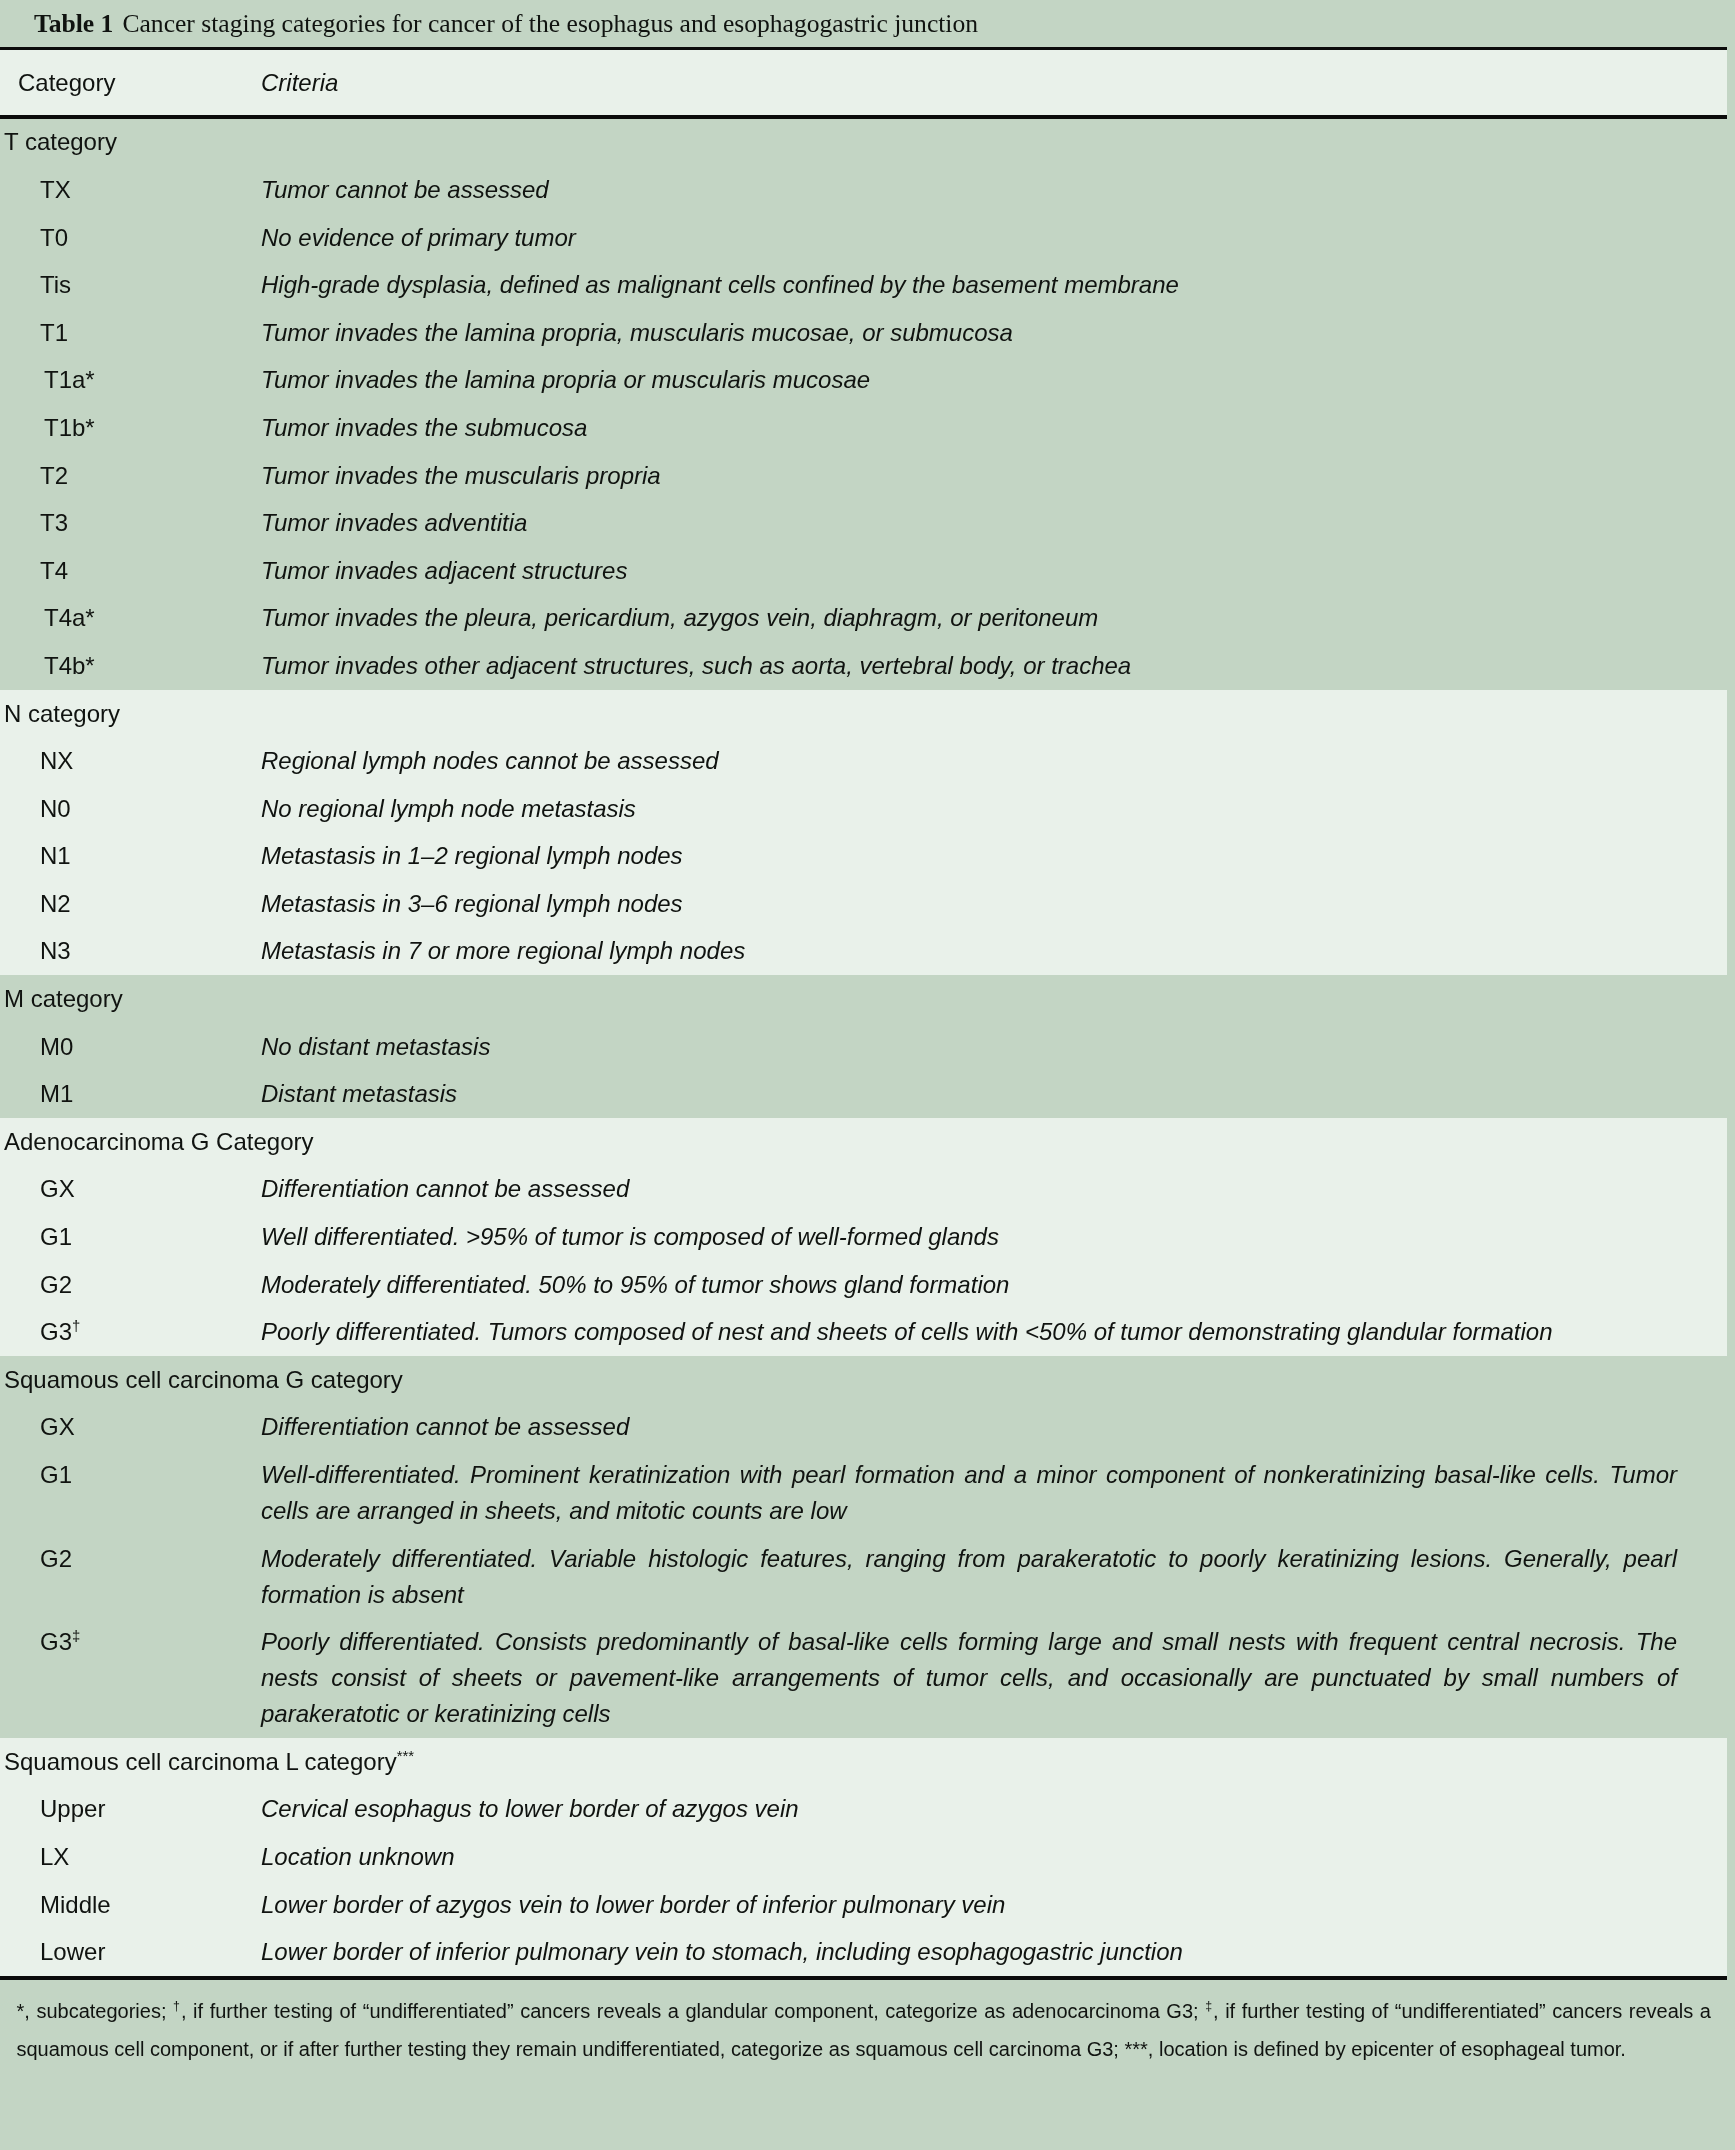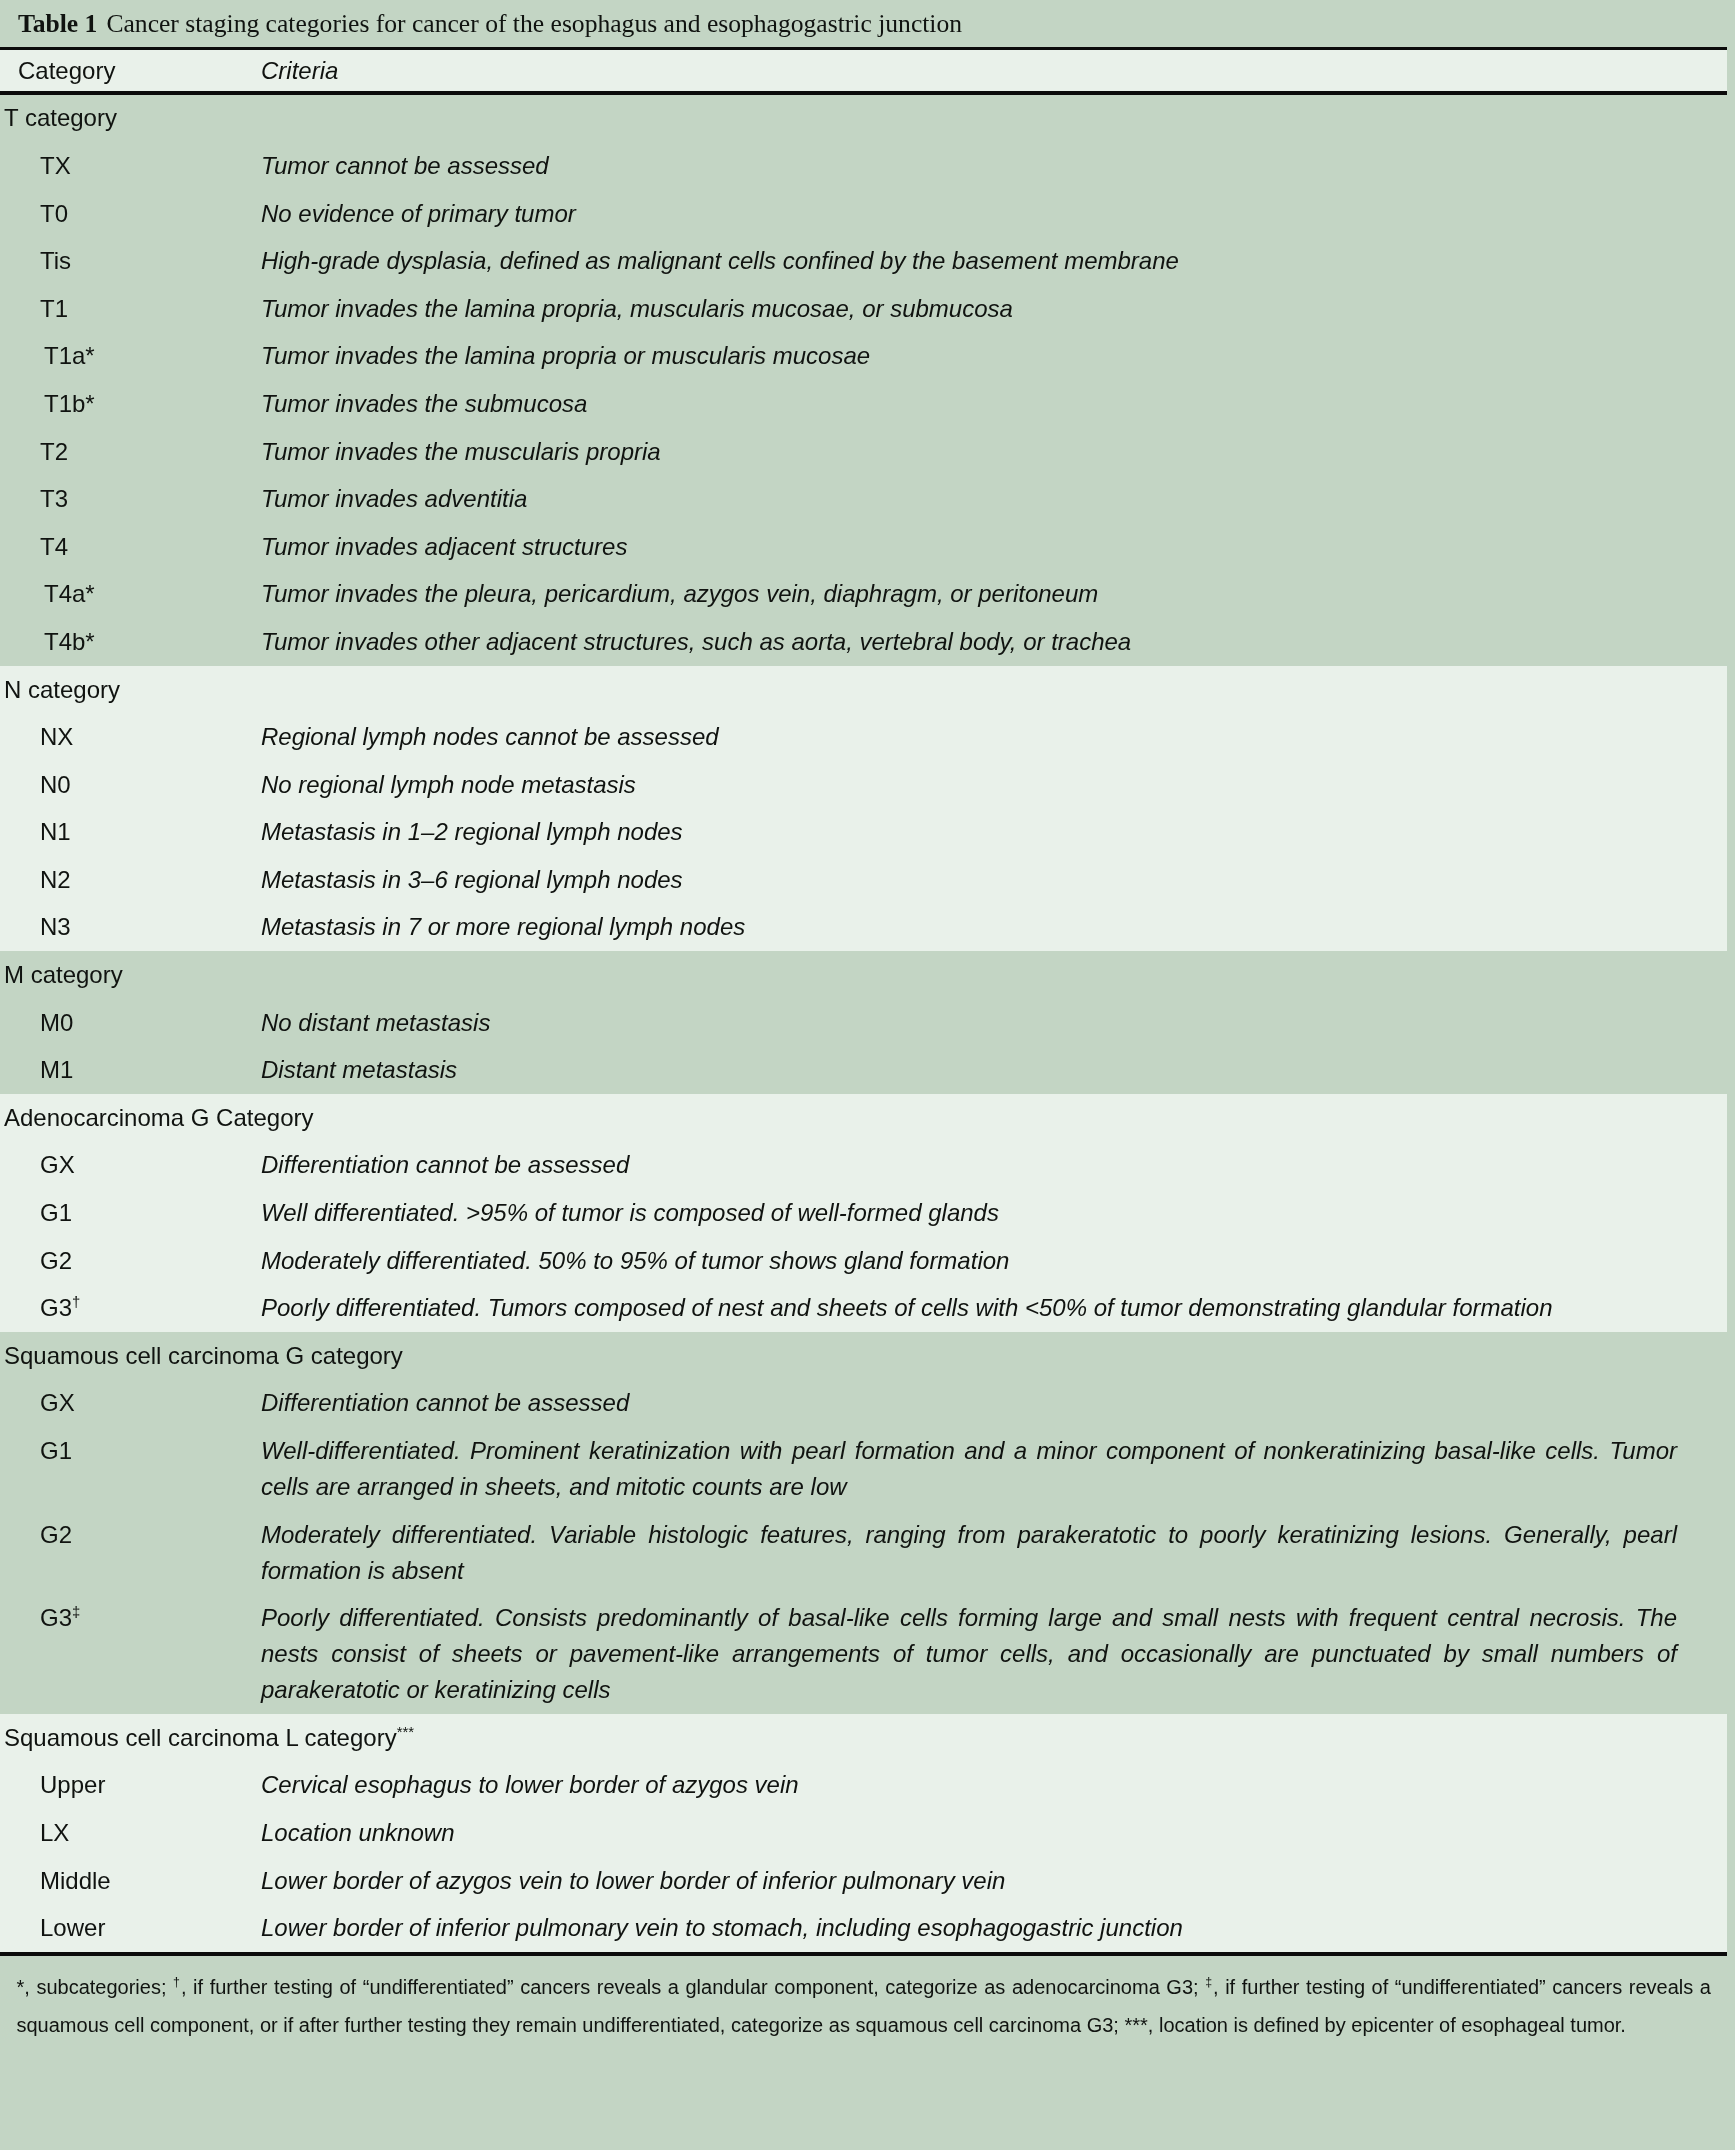--- a/index.html
+++ b/index.html
@@ -12,35 +12,35 @@
     font-family: "Liberation Sans", "DejaVu Sans", sans-serif;
     overflow: hidden;
   }
   .inner { width: 1727px; }
 
   
   .title-bar {
     height: 47px;
     display: flex;
     align-items: center;
-    padding-left: 18px;
+    padding-left: 34px;
     box-sizing: border-box;
     font-family: "Liberation Serif", "DejaVu Serif", serif;
     font-size: 25.6px;
   }
   .title-prefix { font-weight: bold; margin-right: 9px; }
 
   .rule { height: 3.3px; background: #0b0b0b; }
   .rule.thick { height: 4.1px; }
 
   
   .header-row {
     display: flex;
     background: var(--light, #e9f1ea);
-    padding: 2px 0;
+    padding: 14px 0;
     line-height: 37px;
     font-size: 24px;
   }
 
   
   .cat-cell {
     flex: 0 0 261px;
     width: 261px;
     box-sizing: border-box;
   }

